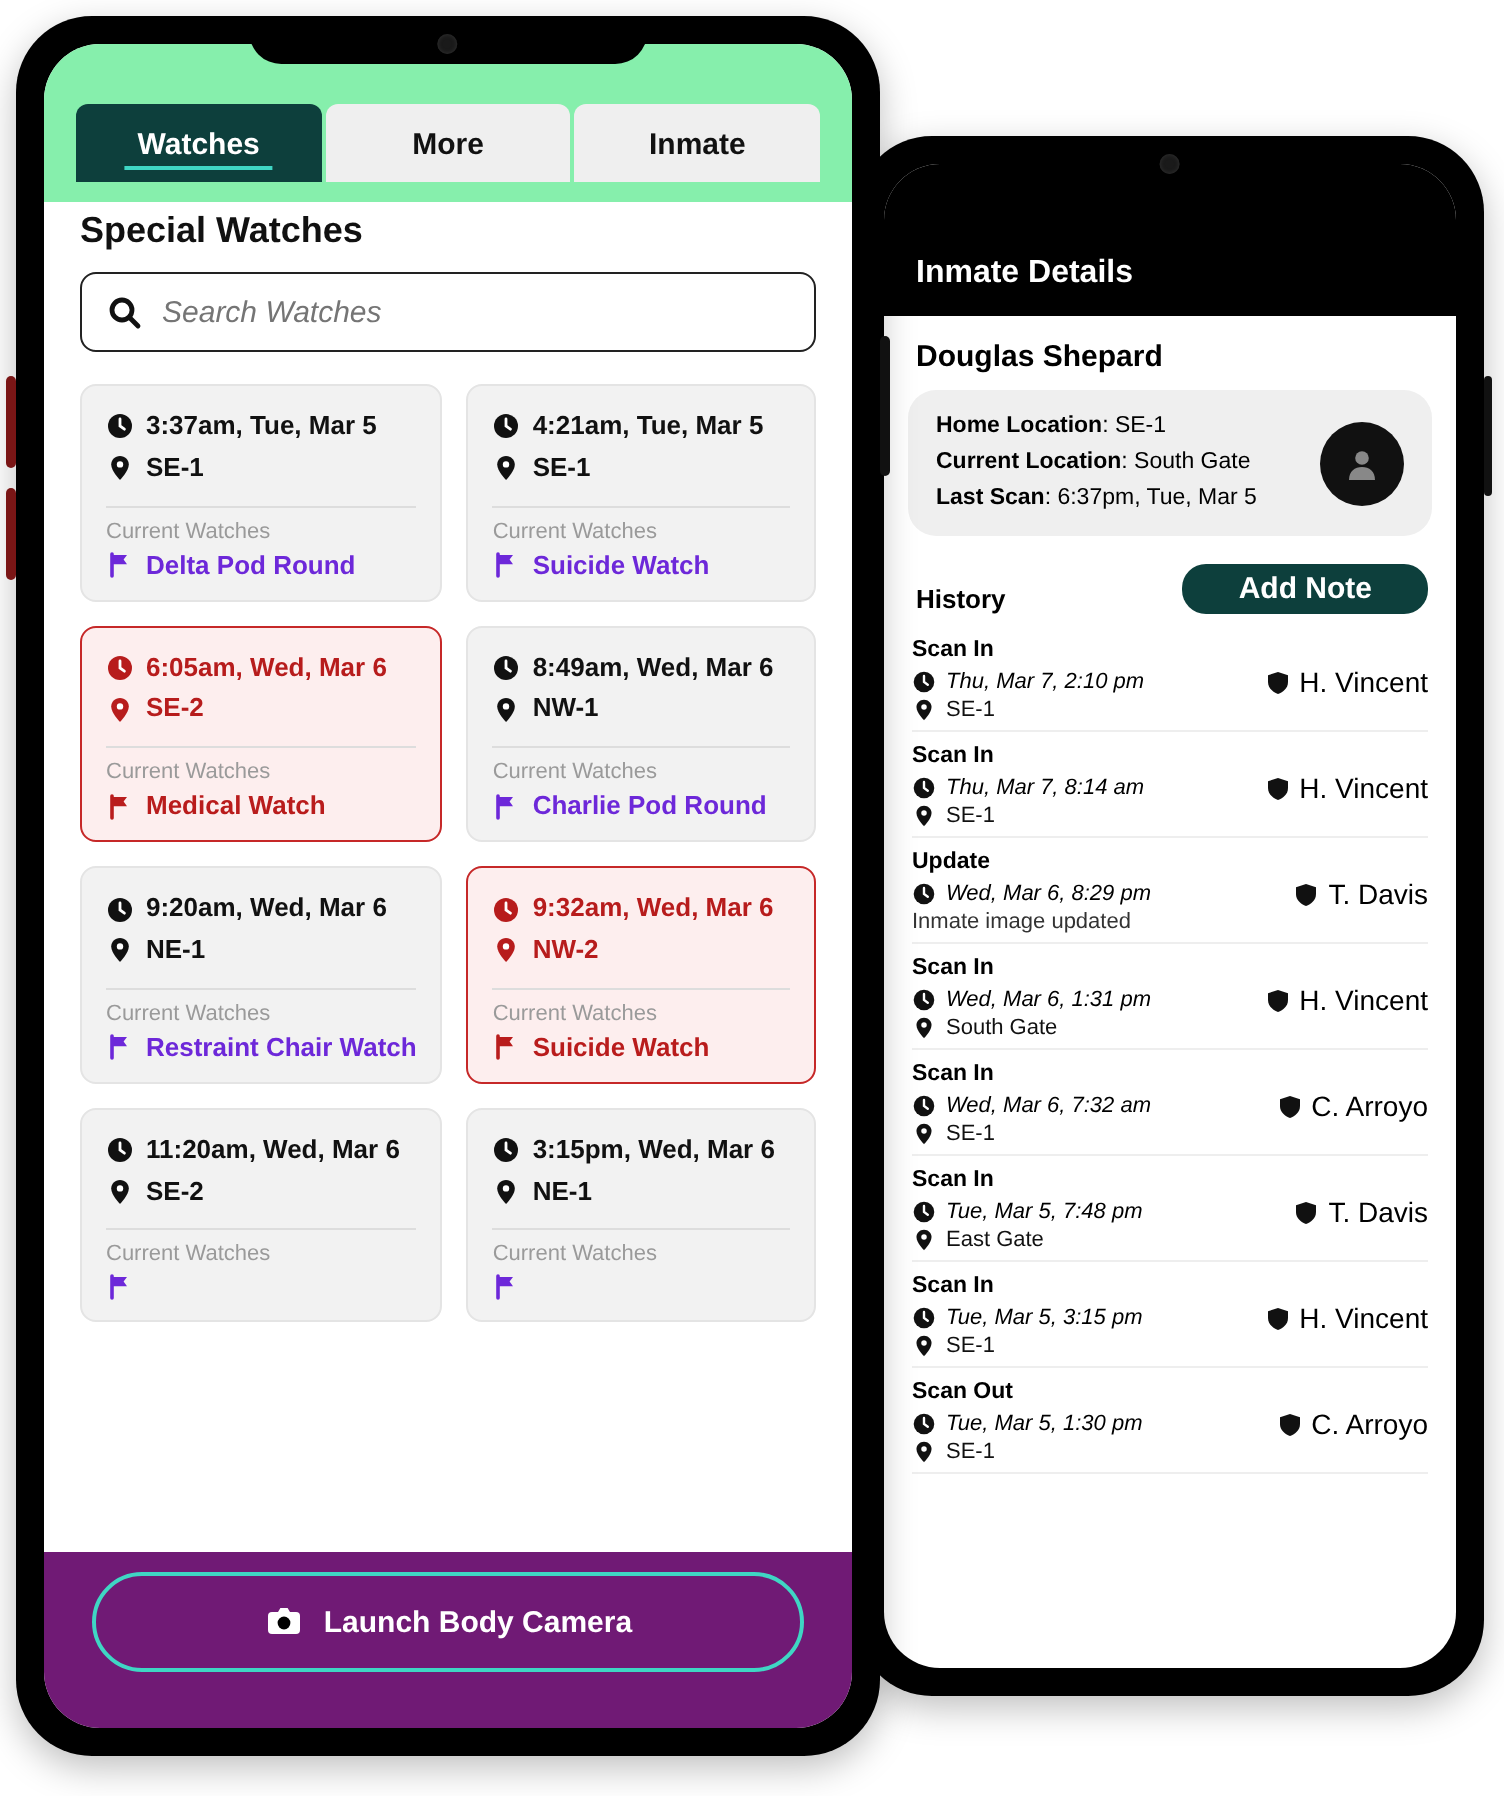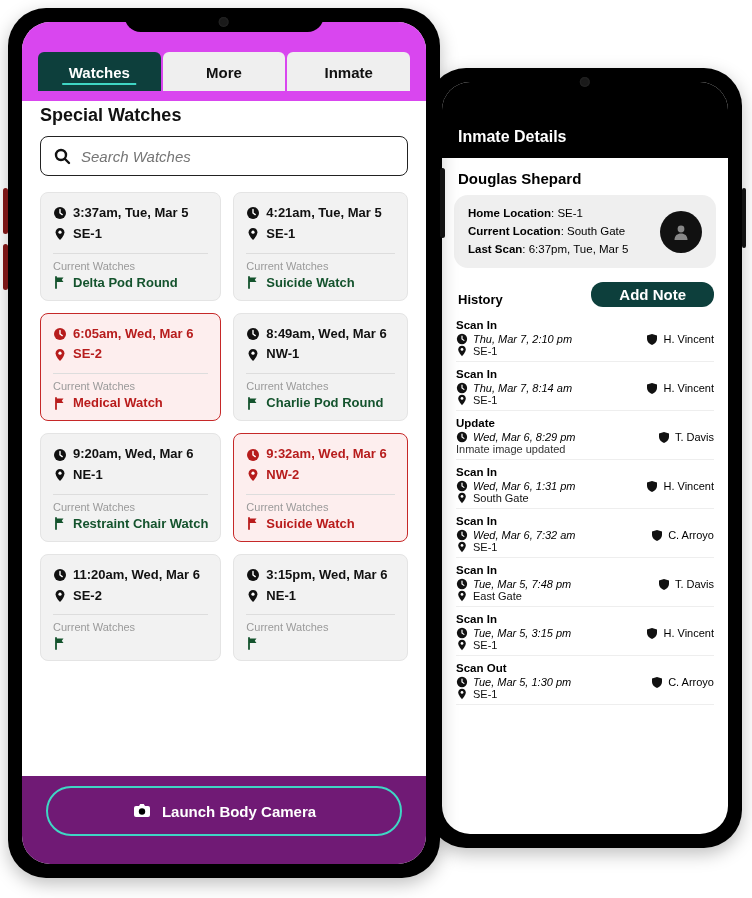--- a/index.html
+++ b/index.html
@@ -59,21 +59,21 @@
     width: 100%; height: 100%;
     background: #fff;
     border-radius: 28px;
     overflow: hidden;
   }
   
   .tabs {
     display:flex;
     gap:0;
     padding: 30px 16px 10px;
-    background:#d946ef;
+    background:#86efac;
   }
   .tab {
     flex:1;
     text-align:center;
     padding:12px 0 10px;
     font-weight:700;
     font-size:15px;
     background:#efefef;
     border-radius:6px 6px 0 0;
     color:#111;
@@ -146,21 +146,21 @@
     background:#ddd;
     margin:8px 0 6px;
   }
   .lbl {
     font-size:11px;
     color:#9a9a9a;
     margin-bottom:3px;
   }
   .watch-name {
     display:flex; align-items:center; gap:6px;
-    font-weight:800; font-size:13px; color:#14532d;
+    font-weight:800; font-size:13px; color:#6d28d9;
     white-space:nowrap;
   }
   .watch-name svg { flex-shrink:0; }
   .card.alert .watch-name { color:#b91c1c; }
 
   
   .bottom-bar {
     position:absolute;
     bottom:0; left:0; right:0;
     height:88px;
@@ -235,21 +235,21 @@
     padding:6px 0 4px;
     font-size:11px;
   }
   .hitem .htype { font-weight:800; font-size:11.5px; margin-bottom:2px; }
   .hrow {
     display:flex;
     align-items:center;
     justify-content:space-between;
   }
   .hleft { display:flex; align-items:center; gap:5px;font-style:italic; }
-  .hright { display:flex; align-items:center; gap:5px; font-size:11px;}
+  .hright { display:flex; align-items:center; gap:5px; font-size:14px;}
   .hloc {
     display:flex; align-items:center; gap:5px;
     color:#111;
   }
   .hnote { font-size:11px; color:#333; }
 
   svg { display:block; }
 </style>
 </head>
 <body>

